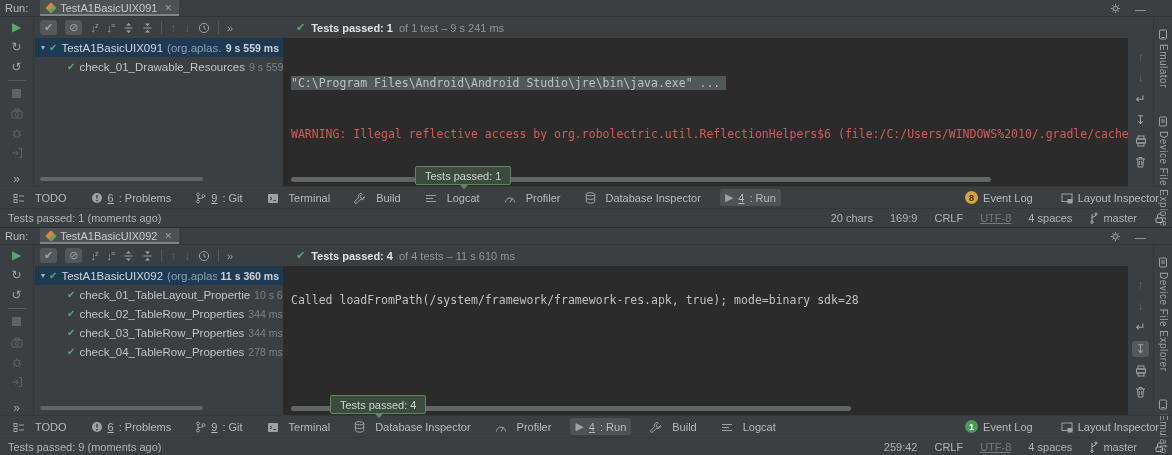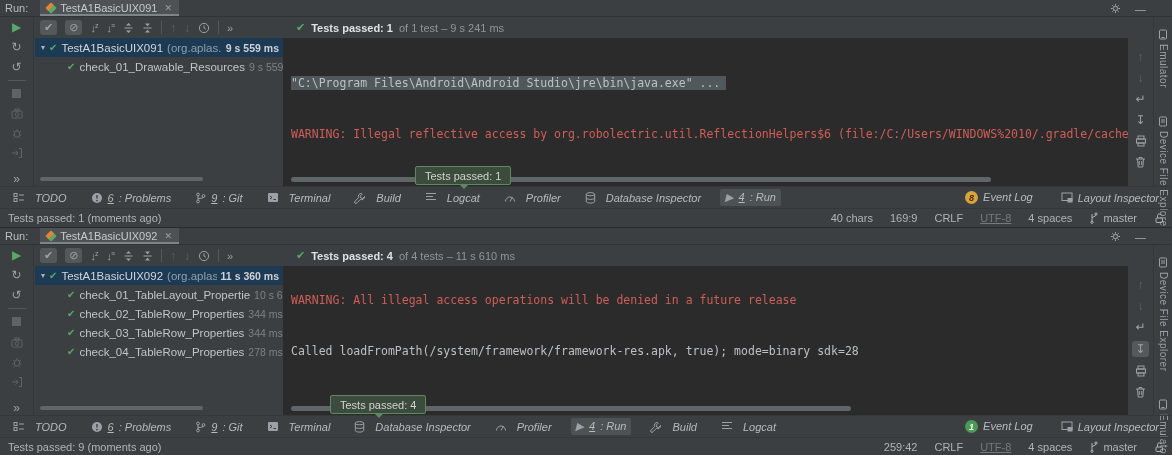--- a/index.html
+++ b/index.html
@@ -64,21 +64,21 @@
        align-items:center;padding-top:12px;gap:7px;color:#9ba1a6;font-size:12px;}
   .ric{height:14px;display:flex;align-items:center;justify-content:center;}
   .ric.on{background:#55595c;border-radius:3px;padding:1px 3px;}
   .strip{position:absolute;right:0;top:17px;width:19px;bottom:41px;border-left:1px solid #343839;
        box-sizing:border-box;display:flex;flex-direction:column;align-items:center;gap:28px;padding-top:12px;}
   .strip-item{display:flex;flex-direction:column;align-items:center;gap:4px;color:#9ba1a6;font-size:10px;}
   .strip-label{writing-mode:vertical-rl;letter-spacing:.5px;}
   
   .twbar{position:absolute;left:0;right:0;bottom:19px;height:22px;display:flex;align-items:center;
        padding:0 8px;gap:14px;border-top:1px solid #343839;box-sizing:border-box;color:#b6bbc0;}
-  .twb{display:flex;align-items:flex-start;gap:5px;padding:2px 5px;border-radius:2px;font-style:italic;}
+  .twb{display:flex;align-items:flex-end;gap:5px;padding:2px 5px;border-radius:2px;}
   .twb.active{background:#4d5254;}
   .mn{text-decoration:underline;}
   .twicon{color:#9ba1a6;display:flex;align-items:center;}
   .tw-right{margin-left:auto;display:flex;align-items:center;gap:18px;}
   .badge{width:13px;height:13px;border-radius:50%;display:inline-flex;align-items:center;
        justify-content:center;font-size:9px;font-weight:bold;}
   .badge.orange{background:#d9a33c;color:#463300;}
   .badge.green{background:#4a9b54;color:#fff;}
   
   .statusbar{position:absolute;left:0;right:0;bottom:0;height:19px;display:flex;align-items:center;
@@ -360,21 +360,21 @@
               </svg>
             </span>
             <span>Layout Inspector</span>
           </span>
       </span>
     </div>
 
     <div class="statusbar">
       <span>Tests passed: 1 (moments ago)</span>
       <span class="sb-right">
-        <span>40 chars</span>
+        <span>20 chars</span>
         <span>169:9</span>
         <span>CRLF</span>
         <span class="sb-dim">UTF-8</span>
         <span>4 spaces</span>
         <span class="branchgrp">
           <span>
               <svg class="svgic" width="10" height="12" viewBox="0 0 10 12">
                 <path d="M3 2v8M3 6c0-1.5 4-1 4-3.4" stroke="currentColor" fill="none"></path>
                 <circle cx="7" cy="2" r="1.1" stroke="currentColor" fill="none"></circle>
                 <circle cx="3" cy="10.3" r="1.1" stroke="currentColor" fill="none"></circle>
@@ -503,21 +503,20 @@
       </div>
       <div class="trow child">
         <span class="tchk">✔</span>
         <span class="tlabel">check_04_TableRow_Properties</span>
         <span class="dur">278 ms</span>
       </div>
     </div>
     <div class="tsb"></div>
 
     <div class="console clip">
-      <div class="cl err">WARNING: All illegal access operations will be denied in a future release</div>
       <div class="cl">Called loadFromPath(/system/framework/framework-res.apk, true); mode=binary sdk=28</div>
       
       
       
       
       
     </div>
     <div class="csb" style="left:291px;width:560px;"></div>
 
     <div class="rightbar">

